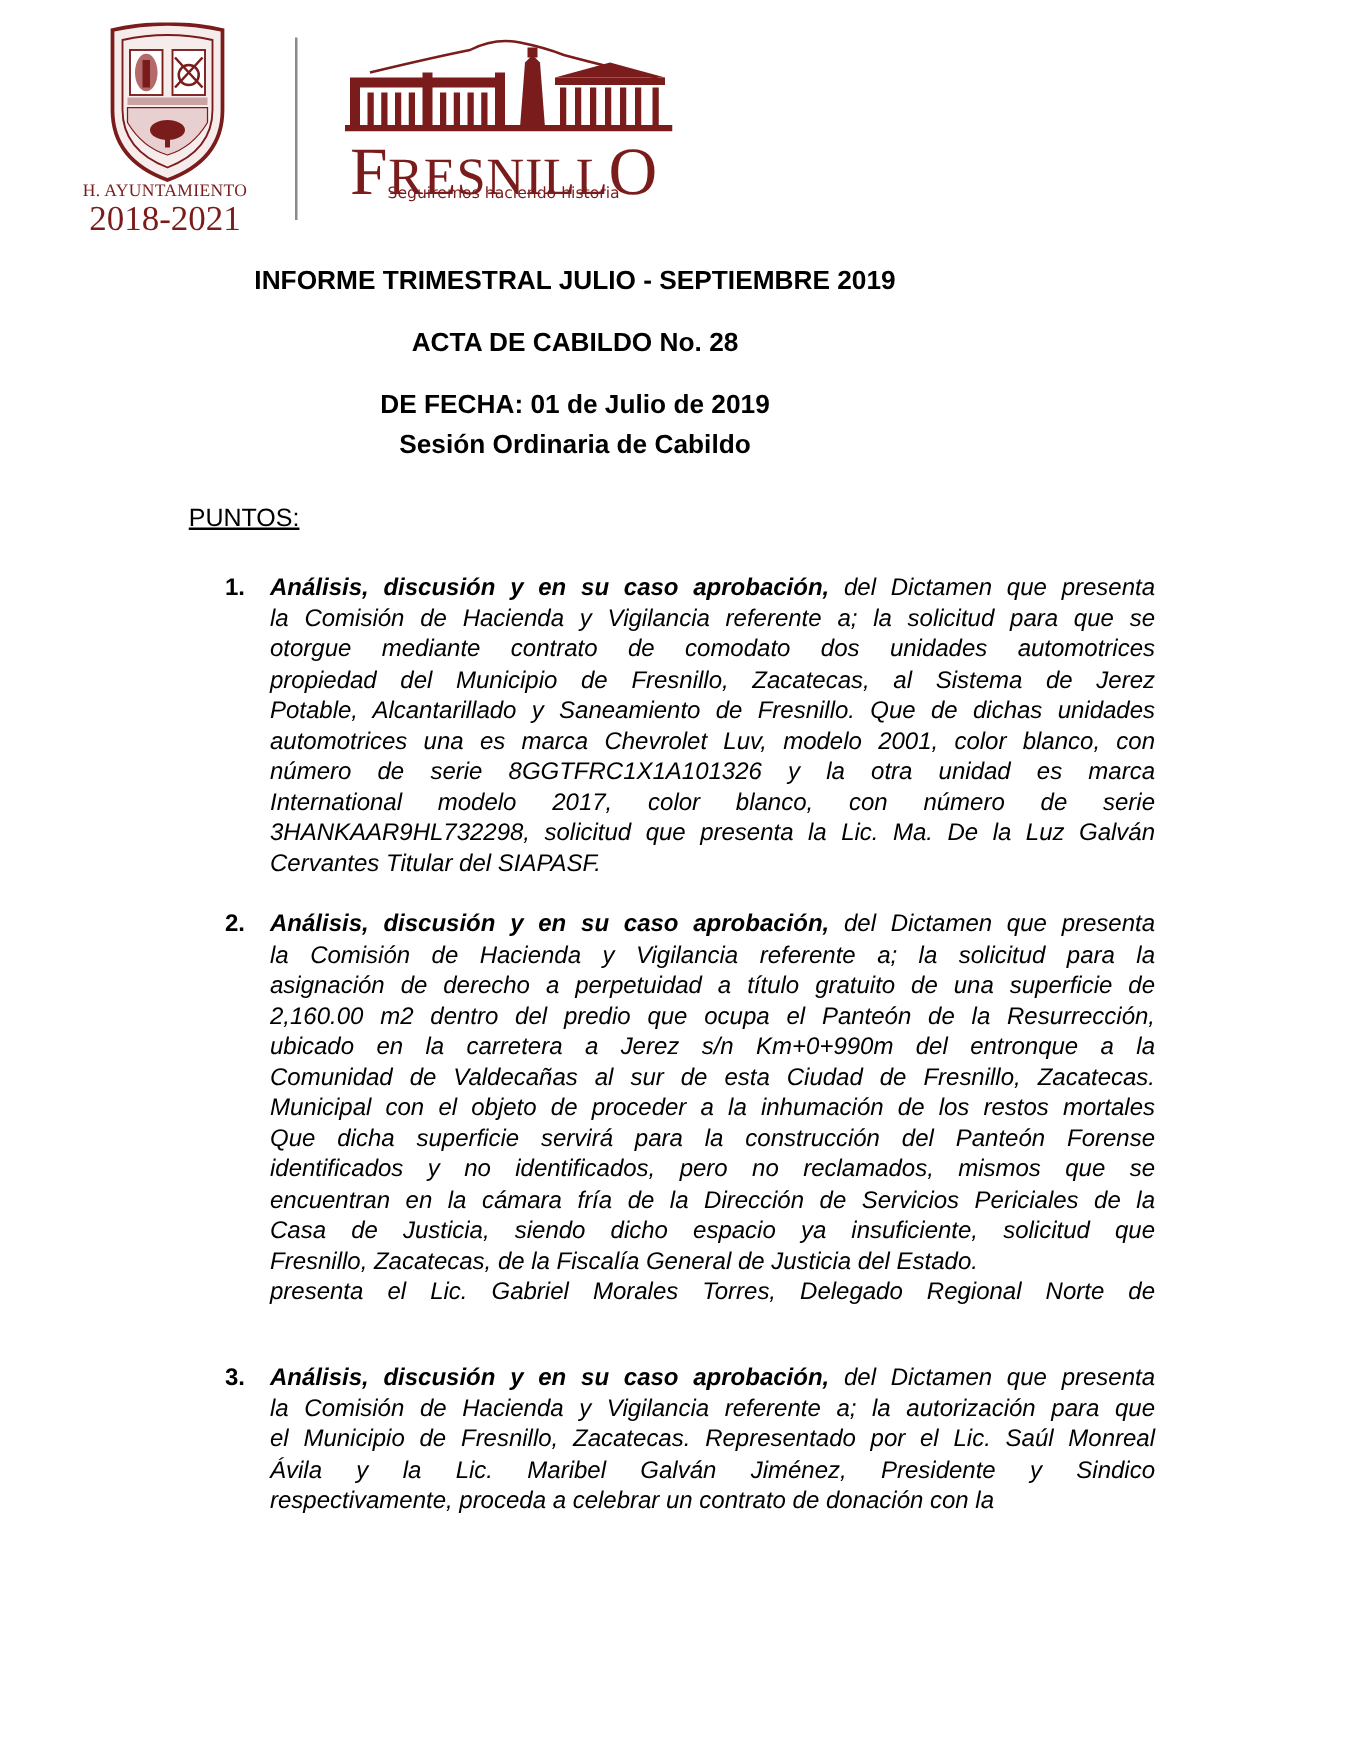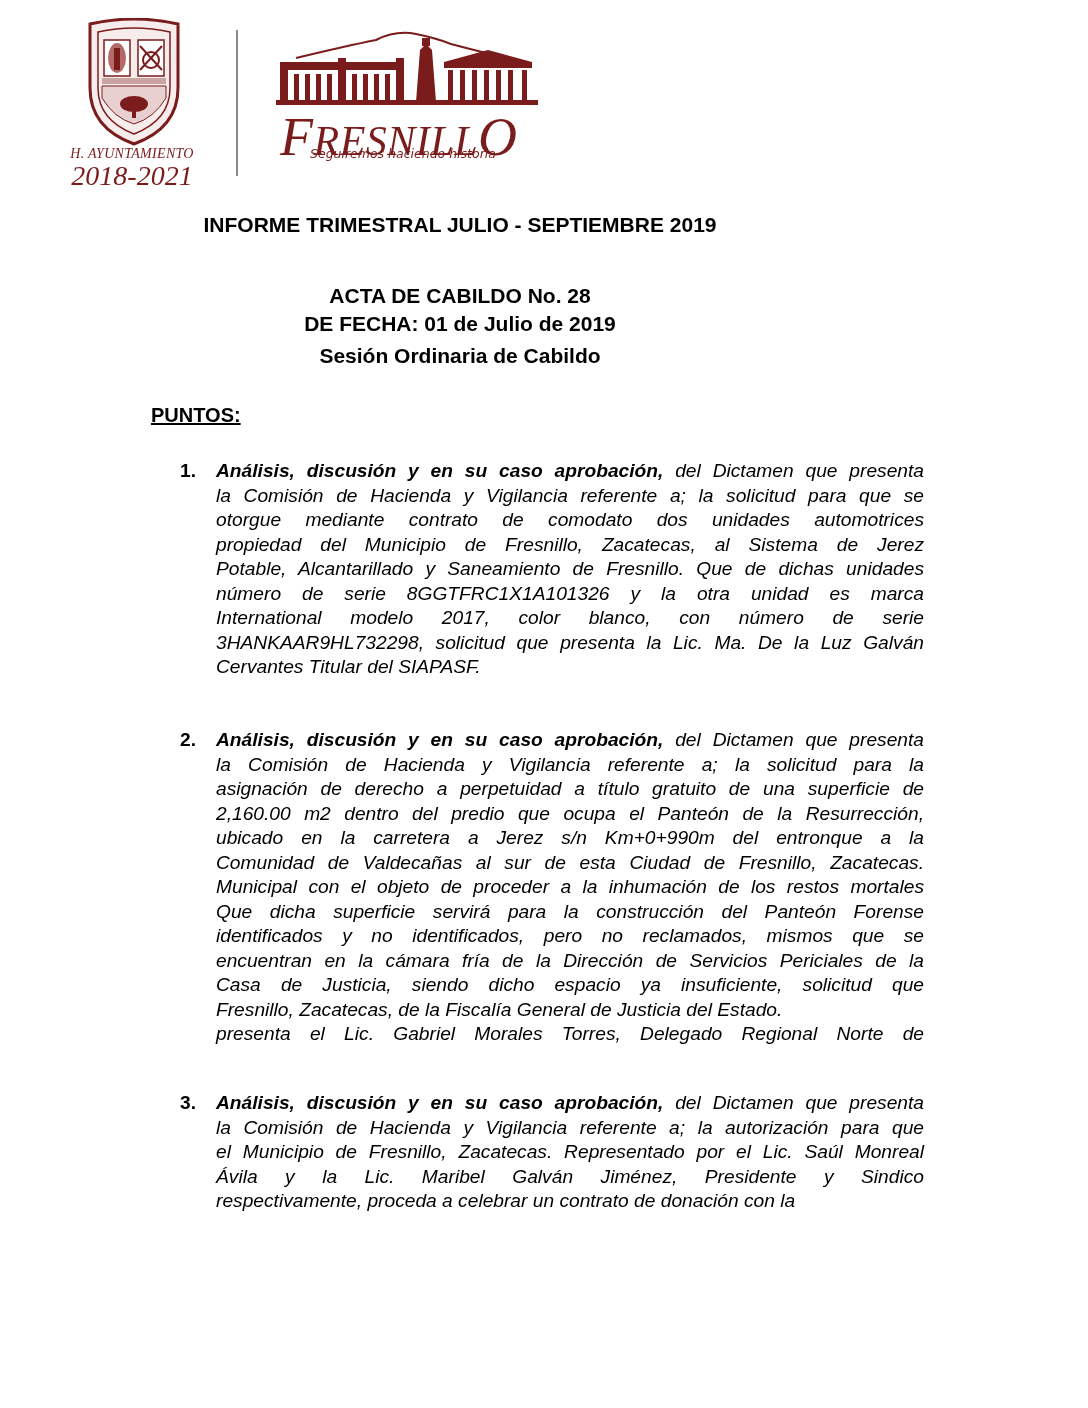--- a/index.html
+++ b/index.html
@@ -1,37 +1,37 @@
 <!DOCTYPE html>
 <html><head>
 <meta charset="utf-8">
 <style>
   html, body { margin: 0; padding: 0; background: #ffffff; }
   body { width: 1088px; height: 1408px; position: relative; overflow: hidden; font-family: "Liberation Sans", sans-serif; color: #000; }
 
-  .header { position: absolute; left: 0; top: 0; width: 876px; height: 190px; font-style: italic; }
+  .header { position: absolute; left: 0; top: 0; width: 876px; height: 190px; }
   .crest { position: absolute; left: 84px; top: 18px; width: 100px; height: 128px; }
   .crest-caption { position: absolute; left: 62px; top: 146px; width: 140px; text-align: center; color: #7b1c1c; font-family: "Liberation Serif", serif; }
   .crest-caption .line1 { font-size: 14px; letter-spacing: 0.3px; }
   .crest-caption .line2 { font-size: 28px; font-weight: normal; margin-top: -2px; }
   .vdivider { position: absolute; left: 236px; top: 30px; width: 2px; height: 146px; background: #8a8a8a; }
   .brand { position: absolute; left: 268px; top: 28px; width: 280px; height: 140px; }
   .brand-skyline { position: absolute; left: 8px; top: 0; width: 262px; height: 78px; }
   .brand-name { position: absolute; left: 12px; top: 70px; font-family: "Liberation Serif", serif; color: #7b1c1c; font-size: 54px; letter-spacing: 0.5px; line-height: 78px; white-space: nowrap; }
   .brand-name .big { font-size: 54px; }
   .brand-name .small { font-size: 42px; }
   .brand-tagline { position: absolute; left: 42px; top: 118px; color: #7b1c1c; font-family: "DejaVu Sans", sans-serif; font-size: 12.5px; white-space: nowrap; }
 
   .title { position: absolute; left: 0; width: 920px; text-align: center; font-weight: bold; font-size: 21px; }
   .t1 { top: 213px; }
-  .t2 { top: 284px; }
+  .t2 { top: 263px; }
   .t3 { top: 312px; }
   .t4 { top: 344px; }
 
-  .puntos { position: absolute; left: 151px; top: 404px; font-weight: bold; font-size: 20px; text-decoration: underline; }
+  .puntos { position: absolute; left: 151px; top: 404px; font-weight: normal; font-size: 20px; text-decoration: underline; }
 
   .item { position: absolute; left: 180px; width: 744px; font-size: 19.2px; line-height: 24.5px; }
   .item .num { position: absolute; left: 0; top: 0; font-weight: bold; }
   .item .body { margin-left: 36px; text-align: justify; text-align-last: left; font-style: italic; }
   .item .body b { font-weight: bold; }
   .item .line { display: block; text-align: justify; text-align-last: justify; white-space: normal; }
   .item .line.last { text-align-last: left; }
   .i1 { top: 459px; }
   .i2 { top: 728px; }
   .i3 { top: 1091px; }
@@ -105,20 +105,21 @@
 <div class="puntos">PUNTOS:</div>
 
 <div class="item i1">
   <span class="num">1.</span>
   <div class="body">
     <span class="line"><b>Análisis, discusión y en su caso aprobación,</b><span> del Dictamen que presenta</span></span>
     <span class="line">la Comisión de Hacienda y Vigilancia referente a; la solicitud para que se</span>
     <span class="line">otorgue mediante contrato de comodato dos unidades automotrices</span>
     <span class="line">propiedad del Municipio de Fresnillo, Zacatecas, al Sistema de Jerez</span>
     <span class="line">Potable, Alcantarillado y Saneamiento de Fresnillo. Que de dichas unidades</span>
+    <span class="line">automotrices una es marca Chevrolet Luv, modelo 2001, color blanco, con</span>
     <span class="line">número de serie 8GGTFRC1X1A101326 y la otra unidad es marca</span>
     <span class="line">International modelo 2017, color blanco, con número de serie</span>
     <span class="line">3HANKAAR9HL732298, solicitud que presenta la Lic. Ma. De la Luz Galván</span>
     <span class="line last">Cervantes Titular del SIAPASF.</span>
   </div>
 </div>
 
 <div class="item i2">
   <span class="num">2.</span>
   <div class="body">

